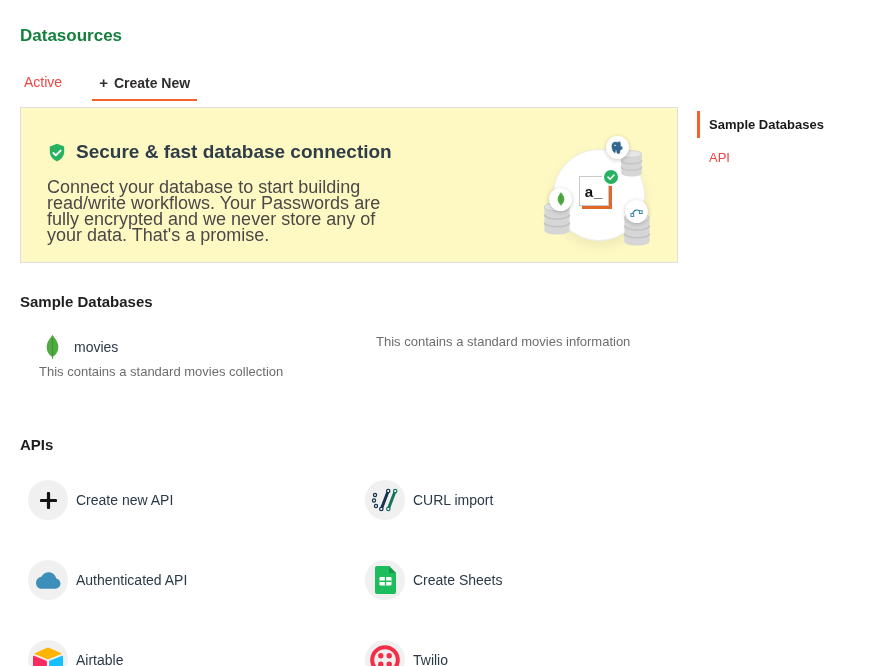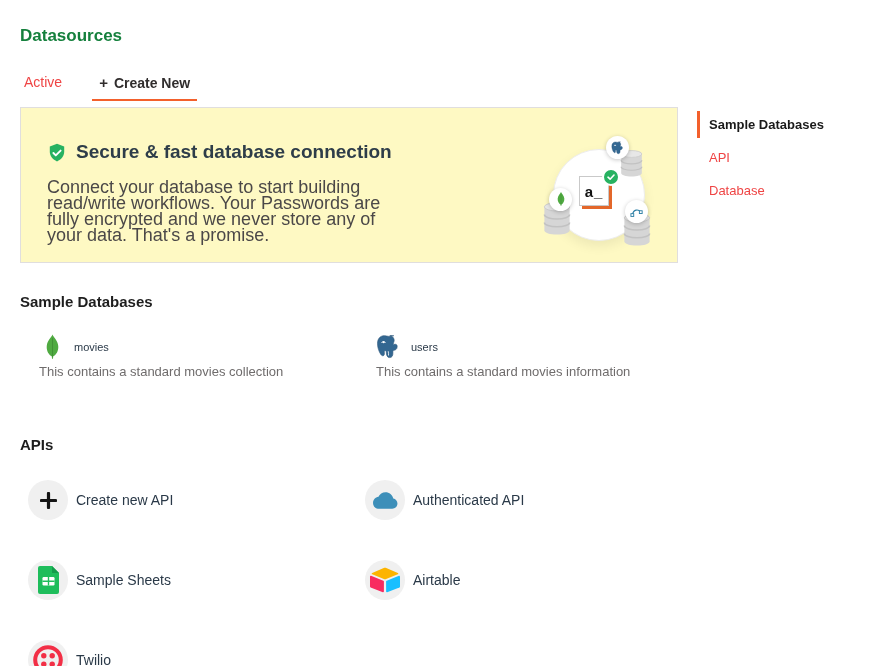--- a/index.html
+++ b/index.html
@@ -49,21 +49,21 @@
 
   
   .section-sample { position:absolute; left:20px; top:293px; width:678px; }
   .section-apis { position:absolute; left:20px; top:436px; width:678px; }
   .section-heading { font-size:15px; font-weight:600; color:#1e1e1e; }
 
   .sample-grid { display:grid; grid-template-columns:337px 337px; margin-top:22px; }
   .sample-item { padding-left:19px; cursor:pointer; }
   .sample-row { display:flex; align-items:center; height:30px; }
   .sample-icon { width:26px; display:flex; justify-content:center; align-items:center; margin-right:9px; }
-  .sample-name { font-size:11px; color:#2A3948; }
+  .sample-name { font-size:14px; color:#2A3948; }
   .sample-desc { margin-top:2px; font-size:13px; color:#6F6C6C; }
 
   .api-grid { display:grid; grid-template-columns:337px 337px; grid-auto-rows:80px; margin-top:7px; align-items:center; }
   .api-item { display:flex; align-items:center; padding-left:8px; cursor:pointer;text-align:right; }
   .api-circle { width:40px; height:40px; border-radius:50%; background:#F0F0F0; flex:0 0 40px;
                 display:flex; align-items:center; justify-content:center; }
   .api-label { margin-left:8px; font-size:14px; color:#2A3948; }
 </style>
 </head>
 <body>
@@ -145,23 +145,20 @@
     </svg>
   </span>
 </div>
 
 <div class="side-nav">
   <div class="nav-item active">
     <span>Sample Databases</span>
   </div>
   <div class="nav-item">
     <span>API</span>
-  </div>
-  <div class="nav-item">
-    <span>Database</span>
   </div>
 </div>
 
 <div class="section-sample">
   <div class="section-heading">Sample Databases</div>
   <div class="sample-grid">
 
     <div class="sample-item">
       <div class="sample-row">
         <span class="sample-icon">
@@ -169,70 +166,75 @@
             <path d="M7 0c1.2 3.2 5.7 6.7 6.2 12.3.5 5.6-2.5 9.7-5.4 11.2L7.5 26h-1l-.3-2.5C3.3 22 .3 17.9.8 12.3 1.3 6.7 5.8 3.2 7 0z" fill="#4FAA41"></path>
             <path d="M7 4v20" stroke="#3E8C34" stroke-width="0.9"></path>
           </svg>
         </span>
         <span class="sample-name">movies</span>
       </div>
       <div class="sample-desc">This contains a standard movies collection</div>
     </div>
 
     <div class="sample-item">
-      <div class="sample-row">
-        <span class="sample-icon">
-          <svg width="26" height="26" viewBox="0 0 26 26">
-            <path fill="#336791" stroke="#2B567A" stroke-width="0.6" d="M17.8 1.7c-1.9 0-3 .7-4.8.7-1.8 0-2.9-.7-4.8-.7C4.9 1.7 1.5 4 1.5 9.6c0 4.3 1.6 8.3 3.3 10.8 1 1.4 2.2 1.8 3 1 .8-.7.6-2 .5-3.3-.1-1 .3-1.4 1-1.4s1 .5 1 1.5c0 2.3.7 5.4 3.3 5.4 2.5 0 3.3-2 3.3-4.6 0-1.3-.2-2.2.5-2.4 1.7-.4 3.8-1.2 3.8-4 0-1.7-1-2.6-2.3-2.3-.8.2-1.4.2-1.5-.4-.3-1.2 1.2-2.3.7-4.4-.5-2-2.1-3.8-4.3-3.8z"></path>
-            <path d="M5.5 8.5q2-2 4 0" stroke="#fff" stroke-width="1" fill="none"></path>
-            <circle cx="7.6" cy="8.2" r="1" fill="#fff"></circle>
-            <path d="M12.5 21.5c.2-1.5 0-3-.3-4.3" stroke="#fff" stroke-width="0.8" fill="none"></path>
-          </svg>
-        </span>
-        <span class="sample-name">users</span>
-      </div>
       <div class="sample-desc">This contains a standard movies information</div>
     </div>
 
   </div>
 </div>
 
 <div class="section-apis">
   <div class="section-heading">APIs</div>
   <div class="api-grid">
 
     <div class="api-item">
       <span class="api-circle">
         <svg width="17" height="17" viewBox="0 0 18 18">
           <path d="M9 1.5v15M1.5 9h15" stroke="#141414" stroke-width="3.4" stroke-linecap="round"></path>
         </svg>
       </span>
       <span class="api-label">Create new API</span>
     </div>
 
+    <div class="api-item">
+      <span class="api-circle">
+        <svg width="30" height="30" viewBox="0 0 30 30">
+          <circle cx="5" cy="10" r="1.6" fill="none" stroke="#16334F" stroke-width="1.2"></circle>
+          <circle cx="4" cy="15.5" r="1.6" fill="none" stroke="#16334F" stroke-width="1.2"></circle>
+          <circle cx="6" cy="21" r="1.6" fill="none" stroke="#16334F" stroke-width="1.2"></circle>
+          <path d="M11.5 23.5 L18 6.5" stroke="#16334F" stroke-width="3" stroke-linecap="round"></path>
+          <circle cx="11.3" cy="24" r="1.7" fill="#fff" stroke="#16334F" stroke-width="1.2"></circle>
+          <circle cx="18.2" cy="6" r="1.7" fill="#fff" stroke="#16334F" stroke-width="1.2"></circle>
+          <path d="M18.5 23.5 L25 6.5" stroke="#17735A" stroke-width="3" stroke-linecap="round"></path>
+          <circle cx="18.3" cy="24" r="1.7" fill="#fff" stroke="#17735A" stroke-width="1.2"></circle>
+          <circle cx="25.2" cy="6" r="1.7" fill="#fff" stroke="#17735A" stroke-width="1.2"></circle>
+        </svg>
+      </span>
+      <span class="api-label">CURL import</span>
+    </div>
 
     <div class="api-item">
       <span class="api-circle">
         <svg width="27" height="19" viewBox="0 0 26 18">
           <path d="M20.5 7.1C19.7 3.6 16.7 1 13 1 10 1 7.4 2.8 6.2 5.4 3.3 5.8 1 8.3 1 11.3 1 14.6 3.6 17 6.9 17h12.6c2.8 0 5-2.2 5-5 0-2.6-1.8-4.5-4-4.9z" fill="#3D8FB9"></path>
         </svg>
       </span>
       <span class="api-label">Authenticated API</span>
     </div>
 
     <div class="api-item">
       <span class="api-circle">
         <svg width="21" height="28" viewBox="0 0 21 28">
           <path d="M2 0h12l7 7v19a2 2 0 0 1-2 2H2a2 2 0 0 1-2-2V2a2 2 0 0 1 2-2z" fill="#1EBD5B"></path>
           <path d="M14 0l7 7h-7z" fill="#149C4B"></path>
           <rect x="4.5" y="11" width="12" height="8.5" rx="1.2" fill="#fff"></rect>
           <path d="M4.5 15.2h12M10.5 11v8.5" stroke="#1EBD5B" stroke-width="1.4"></path>
         </svg>
       </span>
-      <span class="api-label">Sample Sheets</span>
+      <span class="api-label">Create Sheets</span>
     </div>
 
     <div class="api-item">
       <span class="api-circle">
         <svg width="30" height="26" viewBox="0 0 30 26">
           <path fill="#FCB400" d="M13.7 1.1 2.2 5.9c-.65.27-.65 1.19 0 1.46L13.8 12.1c.75.31 1.6.31 2.35 0L27.8 7.36c.65-.27.65-1.19 0-1.46L16.3 1.1c-.83-.35-1.77-.35-2.6 0z"></path>
           <path fill="#18BFFF" d="M16.1 14.6v9.9c0 .55.55.92 1.06.72L29.4 20.4c.38-.15.62-.52.62-.93v-9.9c0-.55-.55-.92-1.06-.72L16.7 13.67c-.38.15-.6.52-.6.93z"></path>
           <path fill="#F82B60" d="M13.9 14.6v9.9c0 .55-.55.92-1.06.72L.62 20.4C.24 20.25 0 19.88 0 19.47v-9.9c0-.55.55-.92 1.06-.72L13.3 13.67c.38.15.6.52.6.93z"></path>
         </svg>
       </span>

